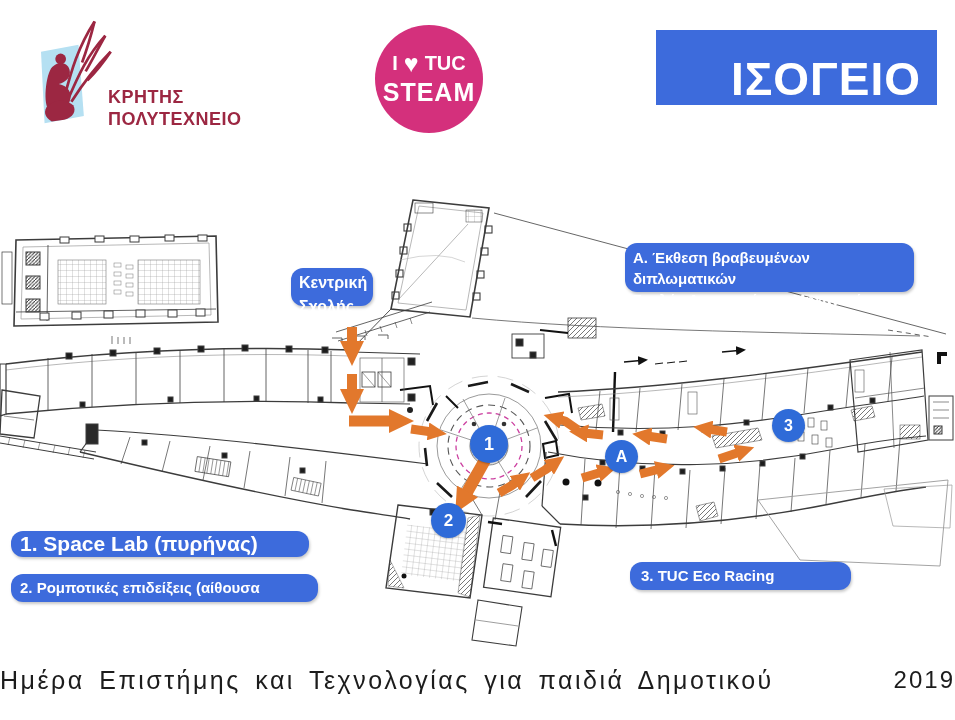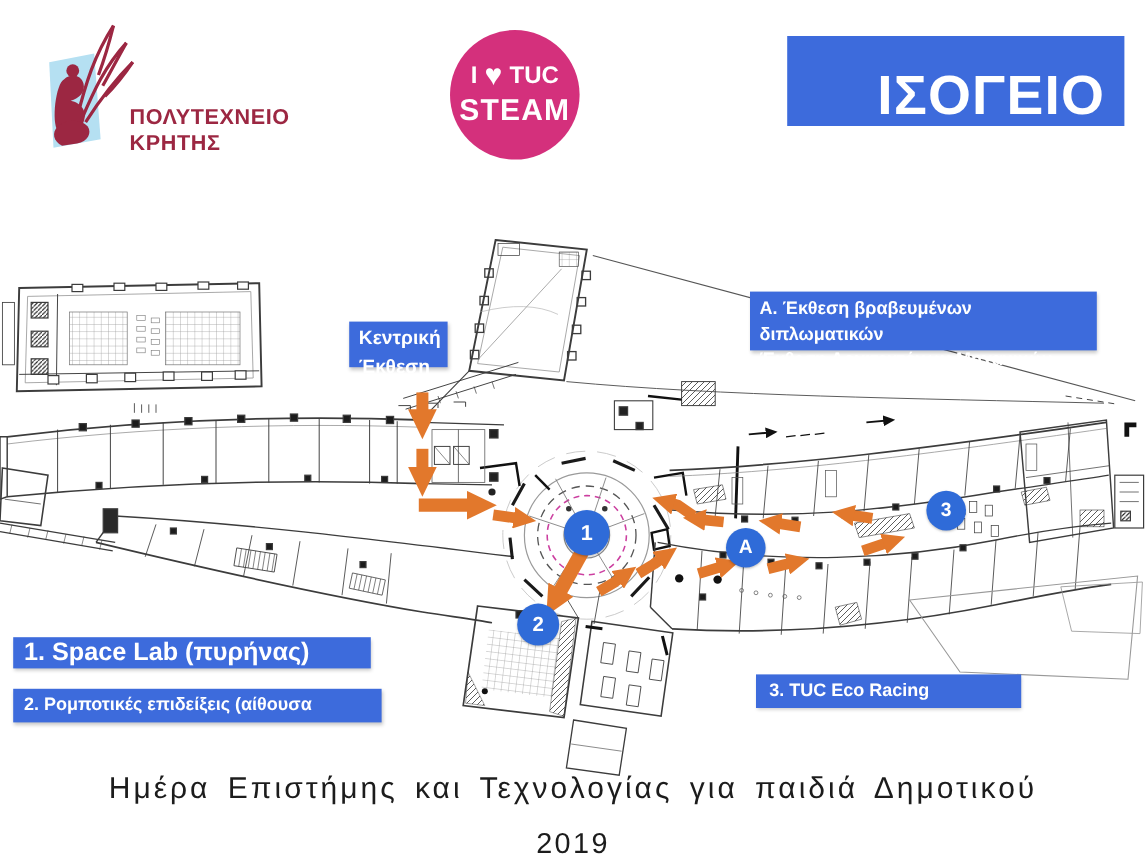--- a/index.html
+++ b/index.html
@@ -30,40 +30,40 @@
   .badge .heart{font-size:25px;line-height:20px;}
   .badge .line2{font-size:25px;font-weight:bold;letter-spacing:1px;margin-top:3px;}
   .title-box{
     left:656px;top:30px;width:281px;height:75px;background:var(--accent-blue);
     color:#fff;font-size:46px;font-weight:bold;line-height:99px;
     text-align:right;padding-right:16px;box-sizing:border-box;letter-spacing:1px;
   }
   
   .bluelab{
     background:var(--accent-blue);color:#fff;font-weight:bold;
-    box-sizing:border-box;box-shadow:1px 2px 3px rgba(0,0,0,.22);
+    box-sizing:border-box;box-shadow:1px 2px 3px rgba(0,0,0,.22);border-radius:12px;
   }
   .entrance{left:291px;top:268px;width:82px;height:38px;font-size:16px;line-height:24px;padding:3px 0 0 8px;}
   .legend-a{left:625px;top:243px;width:289px;height:49px;font-size:15px;line-height:21px;padding:4px 0 0 8px;}
   .legend-1{left:11px;top:531px;width:298px;height:26px;font-size:21px;line-height:26px;padding-left:9px;}
   .legend-2{left:11px;top:574px;width:307px;height:28px;font-size:15px;line-height:28px;padding-left:9px;}
   .legend-3{left:630px;top:562px;width:221px;height:28px;font-size:15px;line-height:28px;padding-left:11px;}
   
   .marker{
     border-radius:50%;background:var(--marker-blue);color:#fff;font-weight:bold;
     text-align:center;box-shadow:0 1px 2px rgba(0,0,0,.25);
   }
   .m1{left:470px;top:425px;width:38px;height:38px;line-height:38px;font-size:18px;}
   .m2{left:431px;top:503px;width:35px;height:35px;line-height:35px;font-size:17px;}
   .m3{left:772px;top:409px;width:33px;height:33px;line-height:33px;font-size:16px;}
   .mA{left:605px;top:440px;width:33px;height:33px;line-height:33px;font-size:16px;}
   
   .footer{
     left:0;top:655px;width:955px;height:50px;display:flex;align-items:center;
-    justify-content:center;gap:18px;color:#1c1c1c;flex-direction:column;
+    justify-content:space-between;gap:18px;color:#1c1c1c;
   }
   .footer .caption{font-size:25px;letter-spacing:2.5px;word-spacing:5px;white-space:nowrap;}
   .footer .year{font-size:24px;font-weight:normal;letter-spacing:2px;}
   
   svg.plan{left:0;top:0;}
   .plan .o{stroke:var(--route-orange);fill:none;}
   .plan .oh{fill:var(--route-orange);}
   .plan .pinkring{stroke:var(--plan-pink);}
 </style>
 </head>
@@ -390,44 +390,44 @@
         <path d="M100,26 C92,40 86,52 78,66"></path>
         <path d="M106,44 C98,56 90,66 80,76"></path>
       </g>
       <g fill="#9c2742" stroke="none">
         <circle cx="50" cy="52" r="6"></circle>
         <path d="M42,60 C48,54 58,56 60,64 C62,72 56,78 48,80 C58,82 64,90 60,100 C56,112 42,116 36,108 C30,100 34,64 42,60 Z"></path>
         <path d="M36,104 C46,96 58,98 64,104 C68,110 64,118 54,120 L40,122 C32,118 30,110 36,104 Z"></path>
       </g>
     </svg>
     <div class="logo-text">
+      <div>ΚΡΗΤΗΣ</div>
       <div>ΠΟΛΥΤΕΧΝΕΙΟ</div>
-      <div>ΚΡΗΤΗΣ</div>
     </div>
   </div>
 
   <div class="abs badge">
     <div class="line1">
       <span>I</span>
       <span class="heart">♥</span>
       <span>TUC</span>
     </div>
     <div class="line2">STEAM</div>
   </div>
 
   <div class="abs title-box">ΙΣΟΓΕΙΟ</div>
 
   <div class="abs bluelab entrance">
     <div>Κεντρική</div>
-    <div>Έκθεση</div>
+    <div>Σχολής</div>
   </div>
 
   <div class="abs bluelab legend-a">
     <div>Α. Έκθεση βραβευμένων διπλωματικών</div>
-    <div>Έκθεση Αρχιτεκτόνων Μηχανικών</div>
+    <div>Σχολής Αρχιτεκτόνων Μηχανικών</div>
   </div>
 
   <div class="abs bluelab legend-1">1. Space Lab (πυρήνας)</div>
   <div class="abs bluelab legend-2">2. Ρομποτικές επιδείξεις  (αίθουσα ισογείου)</div>
   <div class="abs bluelab legend-3">3. TUC Eco Racing</div>
 
   <div class="abs marker m1">1</div>
   <div class="abs marker m2">2</div>
   <div class="abs marker m3">3</div>
   <div class="abs marker mA">A</div>

